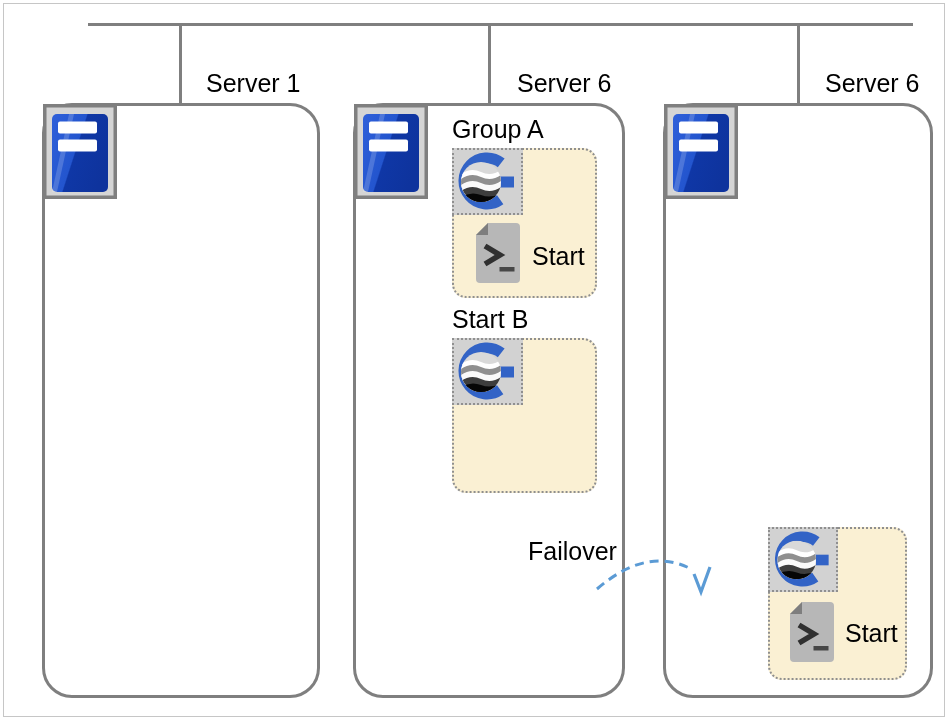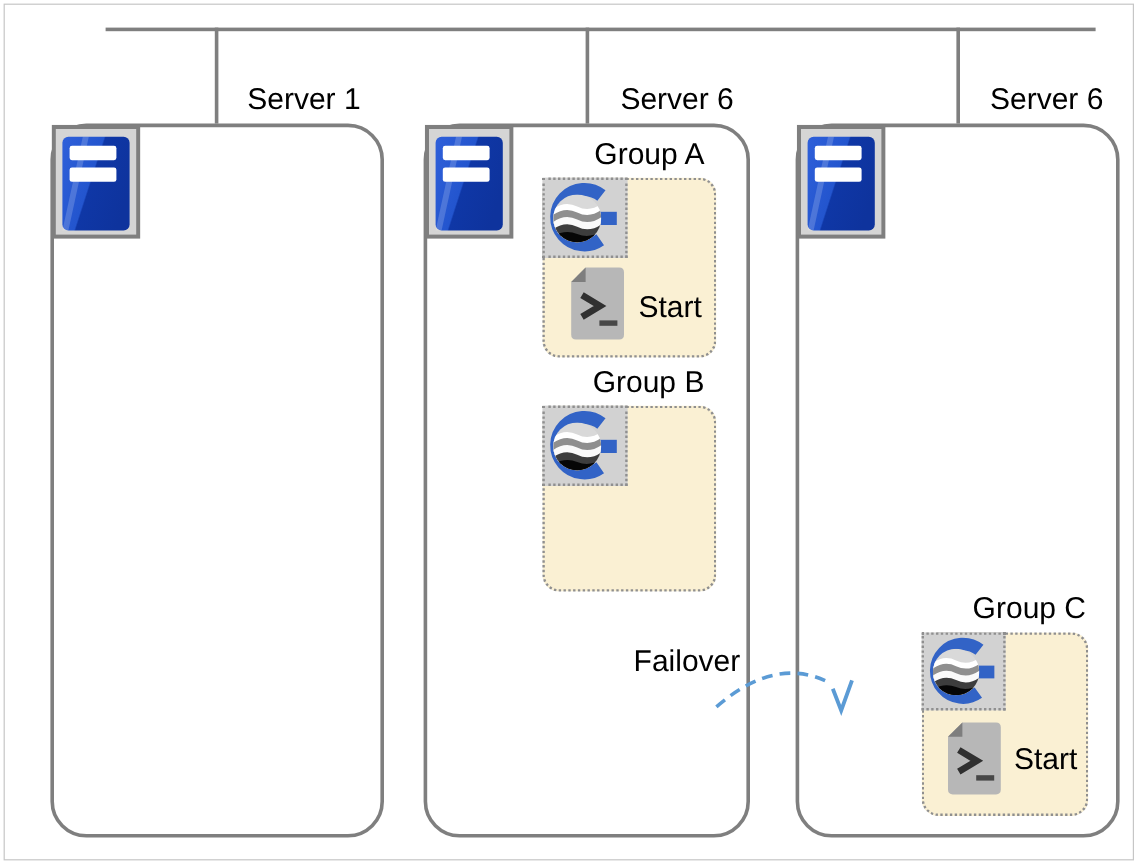--- a/index.html
+++ b/index.html
@@ -24,21 +24,21 @@
   .server-box.s2{left:353px;width:272px;}
   .server-box.s3{left:663px;width:270px;}
   
   .srv-icon{top:104px;width:74px;height:95px;}
   .srv-icon.s1{left:43px}.srv-icon.s2{left:354px}.srv-icon.s3{left:664px}
   
   .group-box{background:#faf0d3;border:2px dotted #8f8f8f;border-radius:14px;box-sizing:border-box;}
   .gbox-a{left:452px;top:148px;width:145px;height:150px;}
   .gbox-b{left:452px;top:338px;width:145px;height:155px;}
   .gbox-c{left:768px;top:527px;width:139px;height:153px;}
-  .glabel{text-align:right;}
+  .glabel{text-align:left;}
   .glabel.a{left:452px;top:118px;width:135px;}
   .glabel.b{left:452px;top:308px;width:135px;}
   .glabel.c{left:768px;top:496px;width:137px;}
   
   .logo-tile{background:#d2d2d2;border:2px dotted #8f8f8f;box-sizing:border-box;display:flex;align-items:center;justify-content:center;}
   .tile-a{left:452px;top:148px;width:71px;height:67px;}
   .tile-b{left:452px;top:338px;width:71px;height:67px;}
   .tile-c{left:768px;top:527px;width:70px;height:65px;}
   
   .script-a{left:475px;top:222px;width:46px;height:62px;}
@@ -123,29 +123,28 @@
   <div class="abs logo-tile tile-a">
     <svg width="62" height="60" viewBox="4 3 62 60">
         <use href="#icon-grouplogo-def"></use>
       </svg>
   </div>
   <svg class="abs script-a" viewBox="0 0 46 62">
       <use href="#icon-script-def"></use>
     </svg>
   <div class="abs lbl start-a">Start</div>
 
-  <div class="abs lbl glabel b">Group B</div>
+  <div class="abs lbl glabel b">Start B</div>
   <div class="abs group-box gbox-b"></div>
   <div class="abs logo-tile tile-b">
     <svg width="62" height="60" viewBox="4 3 62 60">
         <use href="#icon-grouplogo-def"></use>
       </svg>
   </div>
 
-  <div class="abs lbl glabel c">Group C</div>
   <div class="abs group-box gbox-c"></div>
   <div class="abs logo-tile tile-c">
     <svg width="61" height="58" viewBox="4 3 62 60">
         <use href="#icon-grouplogo-def"></use>
       </svg>
   </div>
   <svg class="abs script-c" viewBox="0 0 46 62">
       <use href="#icon-script-def"></use>
     </svg>
   <div class="abs lbl start-c">Start</div>

